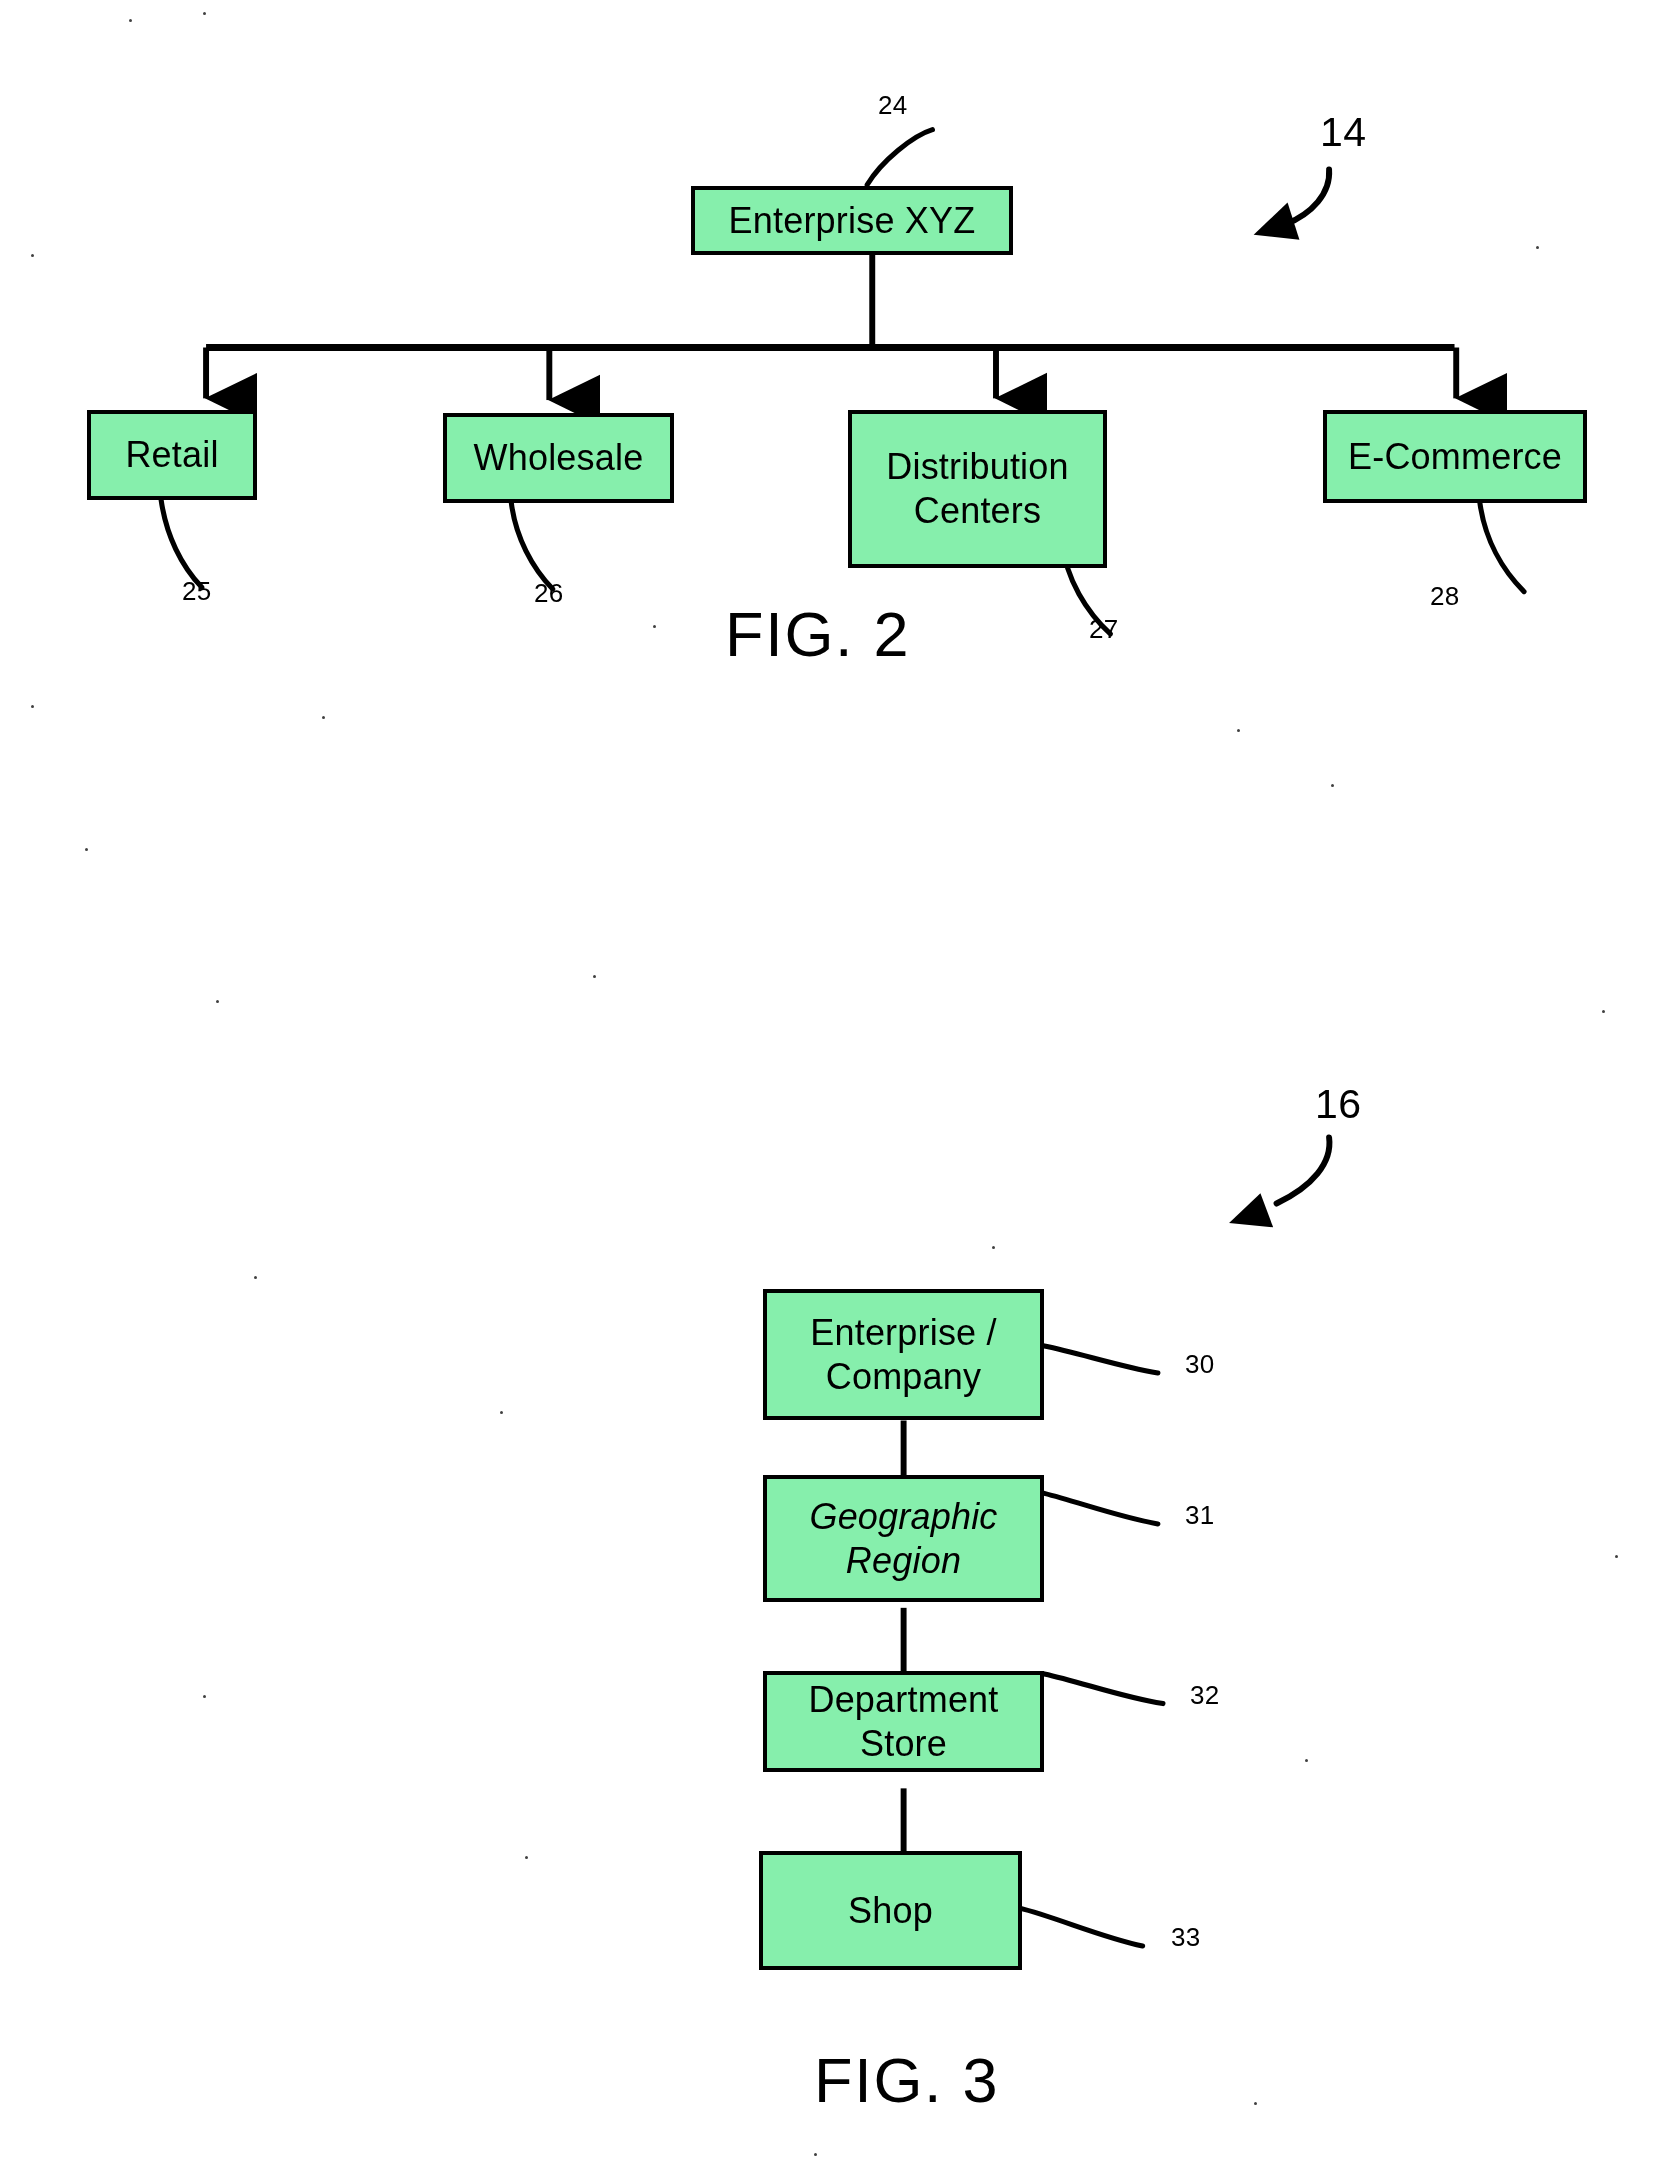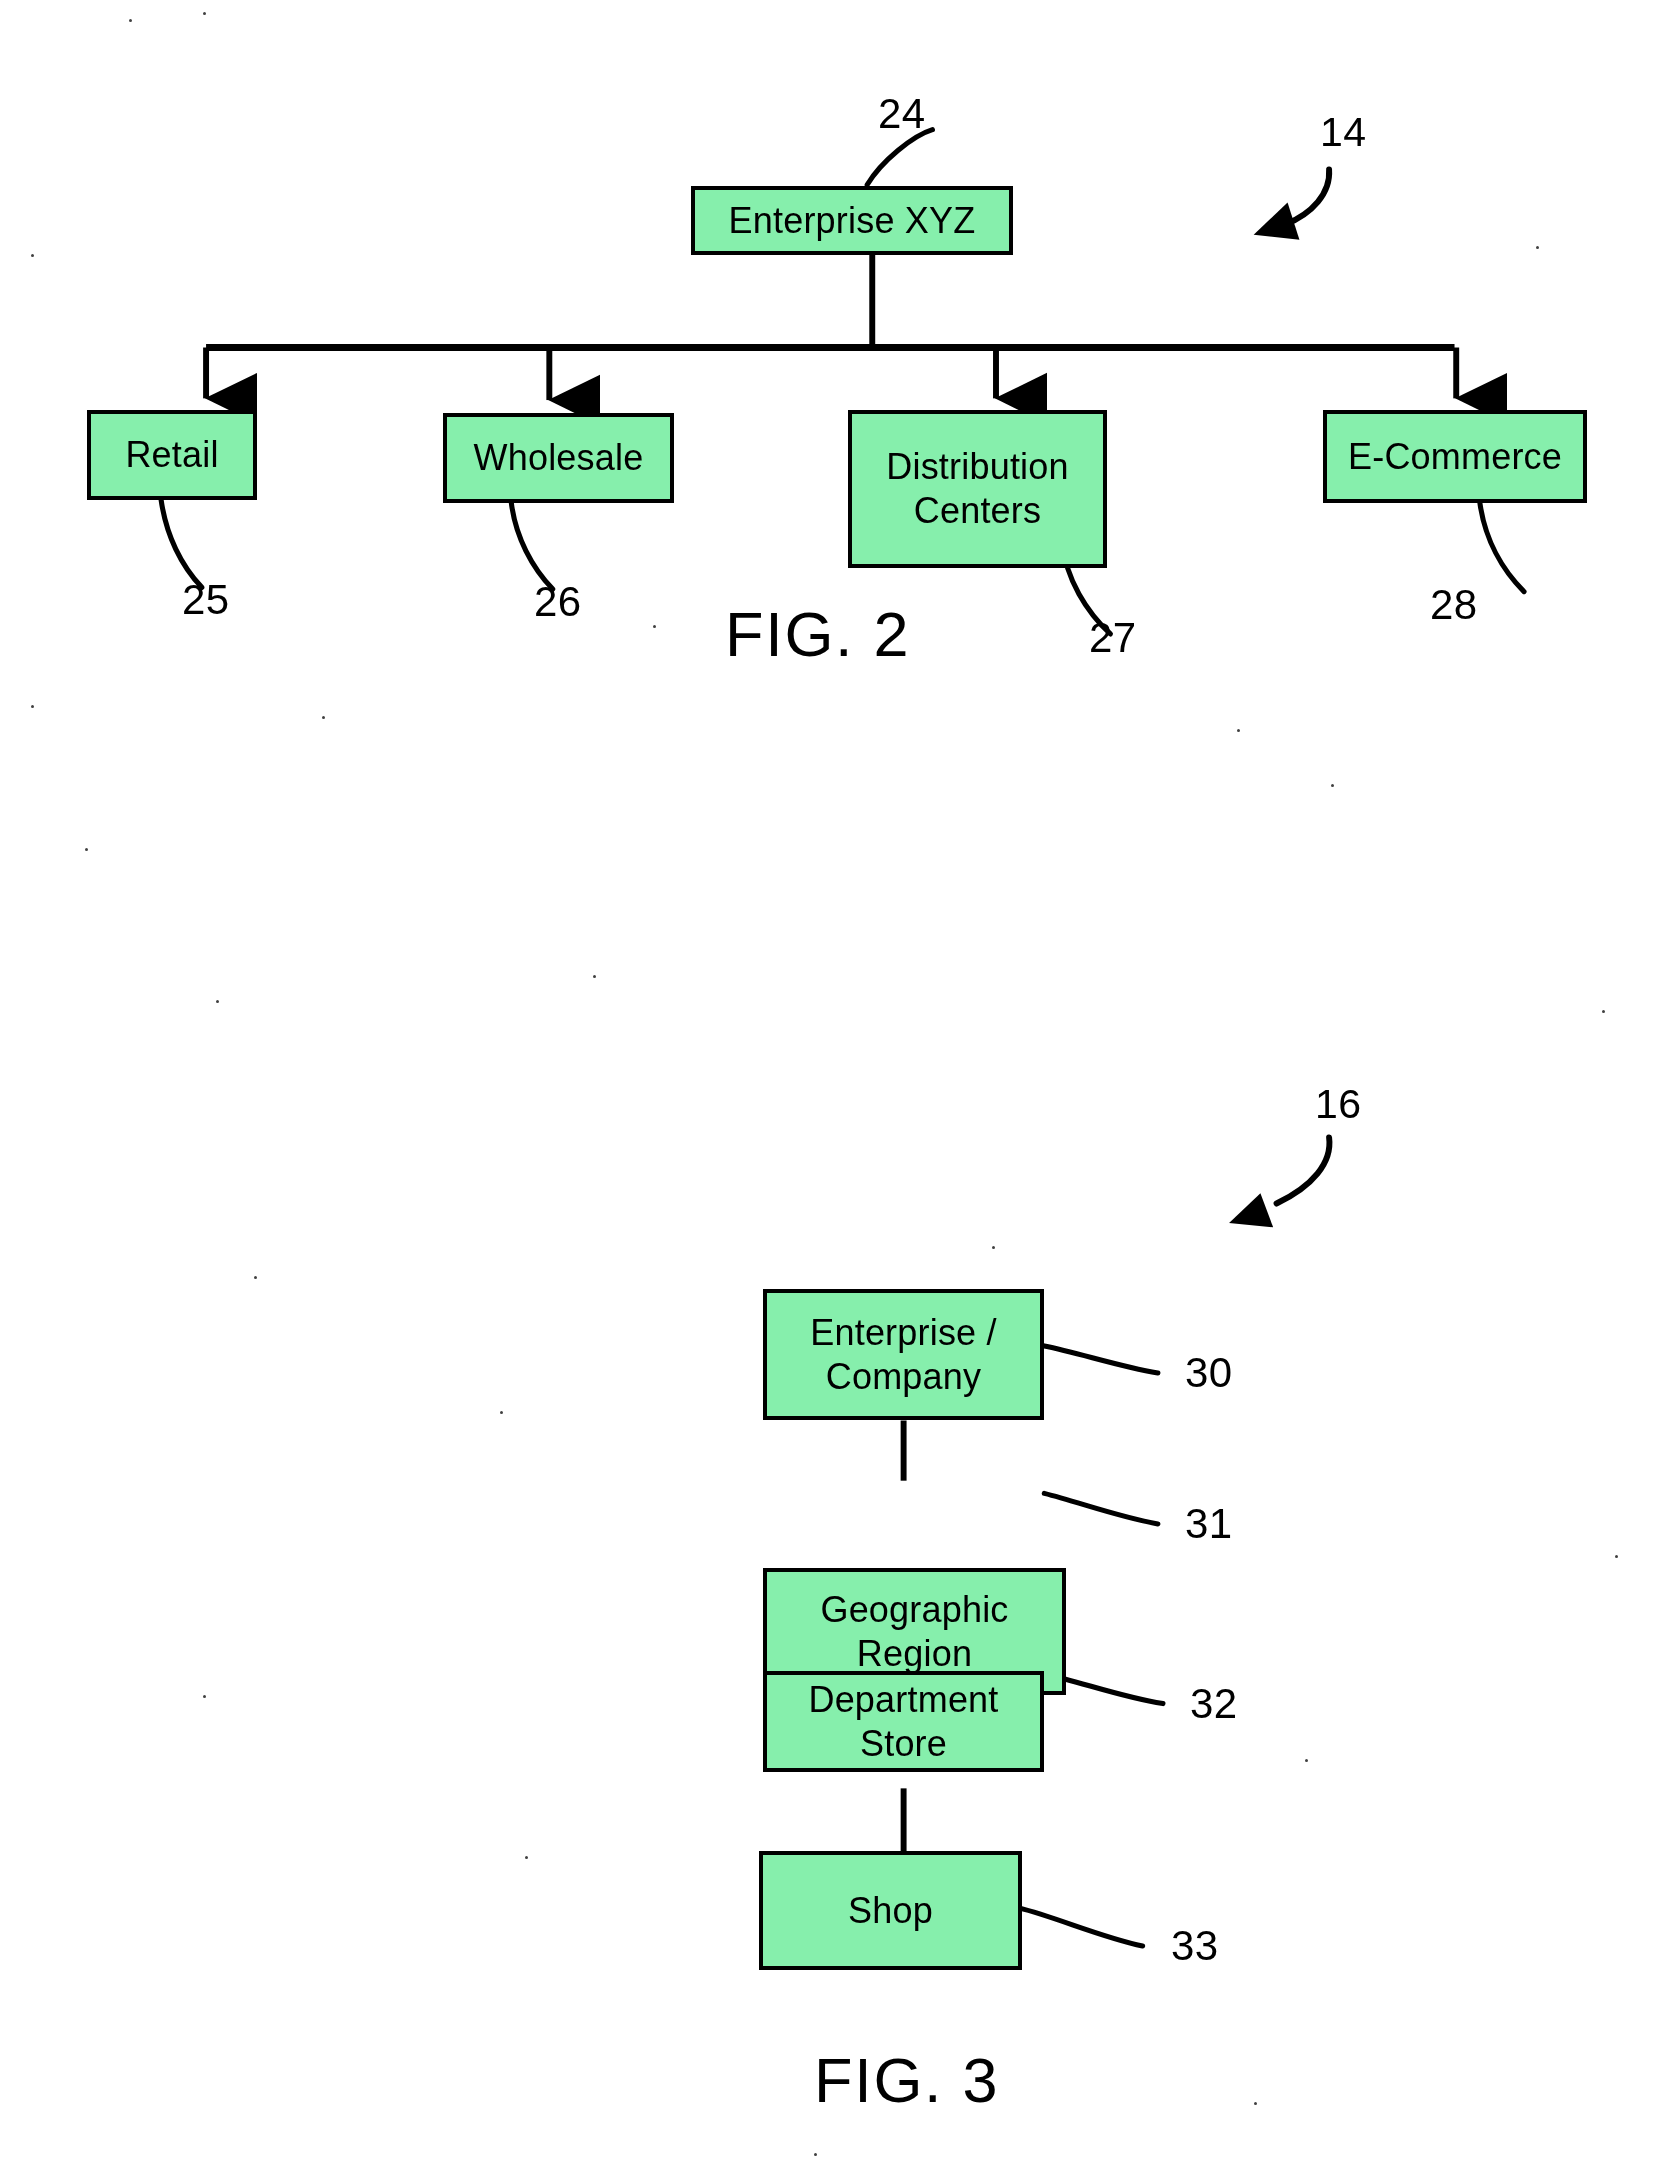--- a/index.html
+++ b/index.html
@@ -35,21 +35,21 @@
     align-items: center;
     justify-content: center;
     text-align: center;
     line-height: 1.22;
     font-size: 36px;
     letter-spacing: 0.2px;
     white-space: pre-line;
   }
   .ref-num {
     position: absolute;
-    font-size: 42px;
+    font-size: 26px;
     letter-spacing: 0.4px;
     white-space: nowrap;
   }
   .fig-caption {
     position: absolute;
     font-size: 63px;
     letter-spacing: 1.7px;
     white-space: nowrap;
   }
   .speck {
@@ -133,21 +133,21 @@
   <div class="ref-num" style="left:1089px; top:614px;">27</div>
   <div class="ref-num" style="left:1430px; top:581px;">28</div>
 
   <div class="fig-caption" style="left:725px; top:598px;">FIG. 2</div>
 
   <div class="node-box" style="left:763px; top:1289px; width:281px; height:131px;">
     <span>Enterprise /
 Company</span>
   </div>
 
-  <div class="node-box" style="left:763px; top:1568px; width:303px; height:127px;">
+  <div class="node-box" style="left:763px; top:1475px; width:281px; height:127px;font-style:italic;">
     <span>Geographic
 Region</span>
   </div>
 
   <div class="node-box" style="left:763px; top:1671px; width:281px; height:101px;">
     <span>Department
 Store</span>
   </div>
 
   <div class="node-box" style="left:759px; top:1851px; width:263px; height:119px;">

